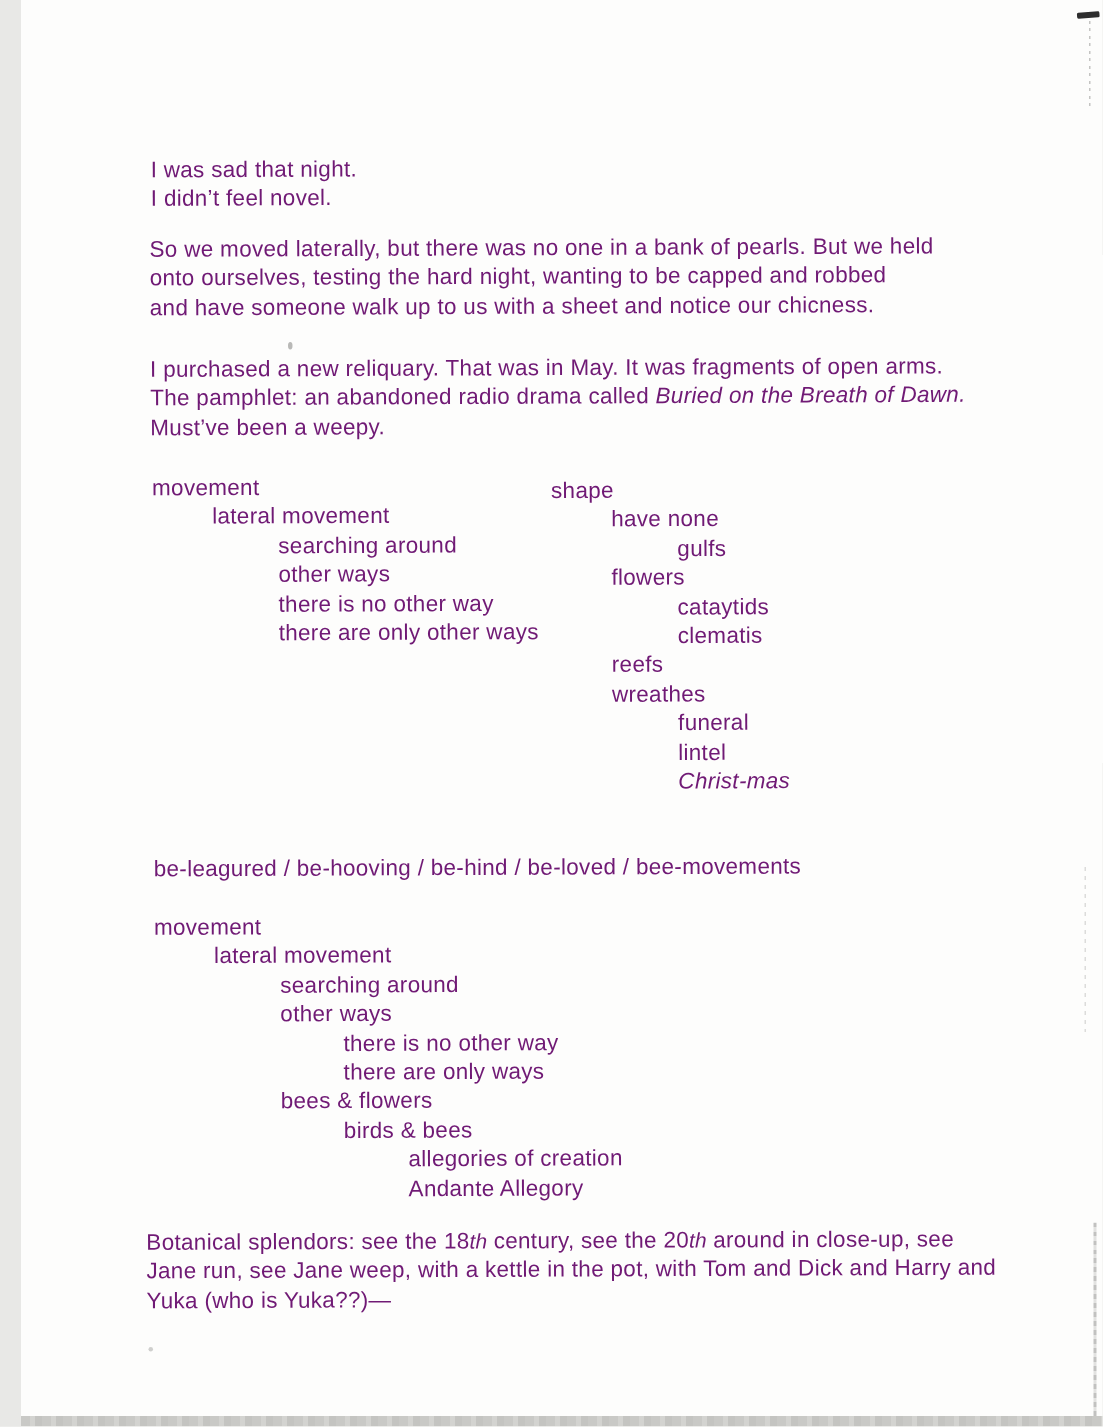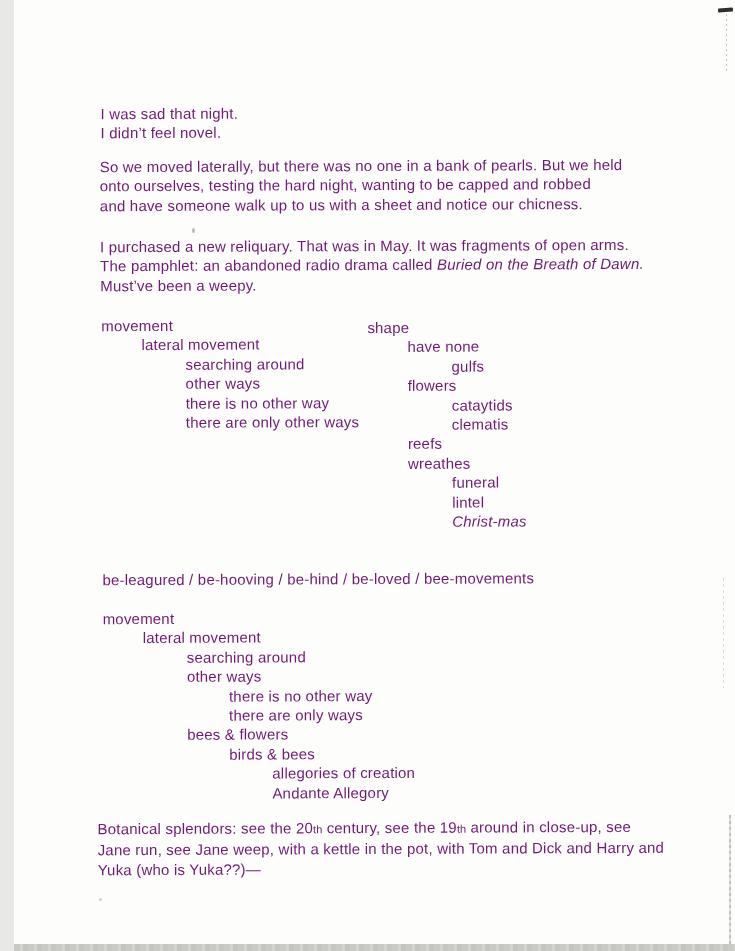--- a/index.html
+++ b/index.html
@@ -23,21 +23,21 @@
   .block{position:absolute;white-space:nowrap;}
   .stanza1{left:88px;top:103px;}
   .stanza2{left:87px;top:156px;}
   .stanza3{left:87px;top:236px;}
   .list1-left{left:88px;top:315px;}
   .list1-right{left:354px;top:318px;}
   .interlude{left:88px;top:569px;}
   .list2{left:88px;top:608px;}
   .closing{left:82px;top:818px;}
   .it{font-style:italic;}
-  .small-th{font-size:11px;letter-spacing:0;}
+  .small-th{font-size:14px;letter-spacing:0;font-style:italic;}
   .ind0{padding-left:0;}
   .ind1{padding-left:40px;}
   .ind2{padding-left:84px;}
   .ind3{padding-left:126px;}
   .ind4{padding-left:169px;}
   
   .corner-mark{position:absolute;left:704px;top:8px;width:15px;height:4px;background:#2e2e2e;transform:rotate(-4deg);border-radius:1px;}
   .corner-trail{position:absolute;left:712px;top:14px;width:1px;height:58px;background:repeating-linear-gradient(to bottom,#c4c4c2 0 2px,transparent 2px 5px);}
   .edge-line-main{position:absolute;left:728px;top:0;width:2px;height:951px;opacity:.85;
     background:repeating-linear-gradient(to bottom,#7d7d7b 0 3px,#a9a9a7 3px 5px,#8b8b89 5px 9px,#bcbcba 9px 11px);}
@@ -107,21 +107,21 @@
         <div class="line ind2">other ways</div>
         <div class="line ind3">there is no other way</div>
         <div class="line ind3">there are only ways</div>
         <div class="line ind2">bees &amp; flowers</div>
         <div class="line ind3">birds &amp; bees</div>
         <div class="line ind4">allegories of creation</div>
         <div class="line ind4">Andante Allegory</div>
       </div>
 
     <div class="block closing">
-      <div class="line"><span>Botanical splendors: see the 20</span><span class="small-th">th</span><span> century, see the 19</span><span class="small-th">th</span><span> around in close-up, see</span></div>
+      <div class="line"><span>Botanical splendors: see the 18</span><span class="small-th">th</span><span> century, see the 20</span><span class="small-th">th</span><span> around in close-up, see</span></div>
       <div class="line">Jane run, see Jane weep, with a kettle in the pot, with Tom and Dick and Harry and</div>
       <div class="line">Yuka (who is Yuka??)—</div>
     </div>
 
   </div>
 
   <div class="corner-mark"></div>
   <div class="corner-trail"></div>
   <div class="edge-line-main"></div>
   <div class="edge-line-2"></div>

